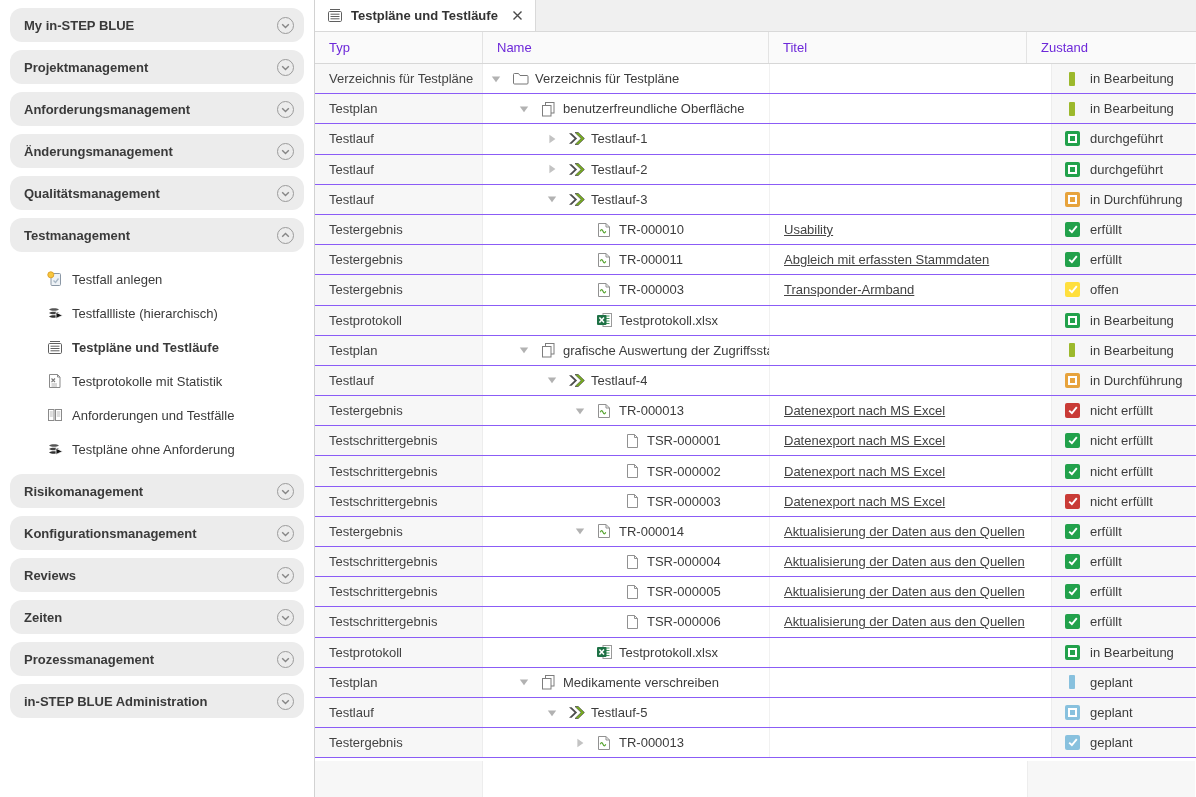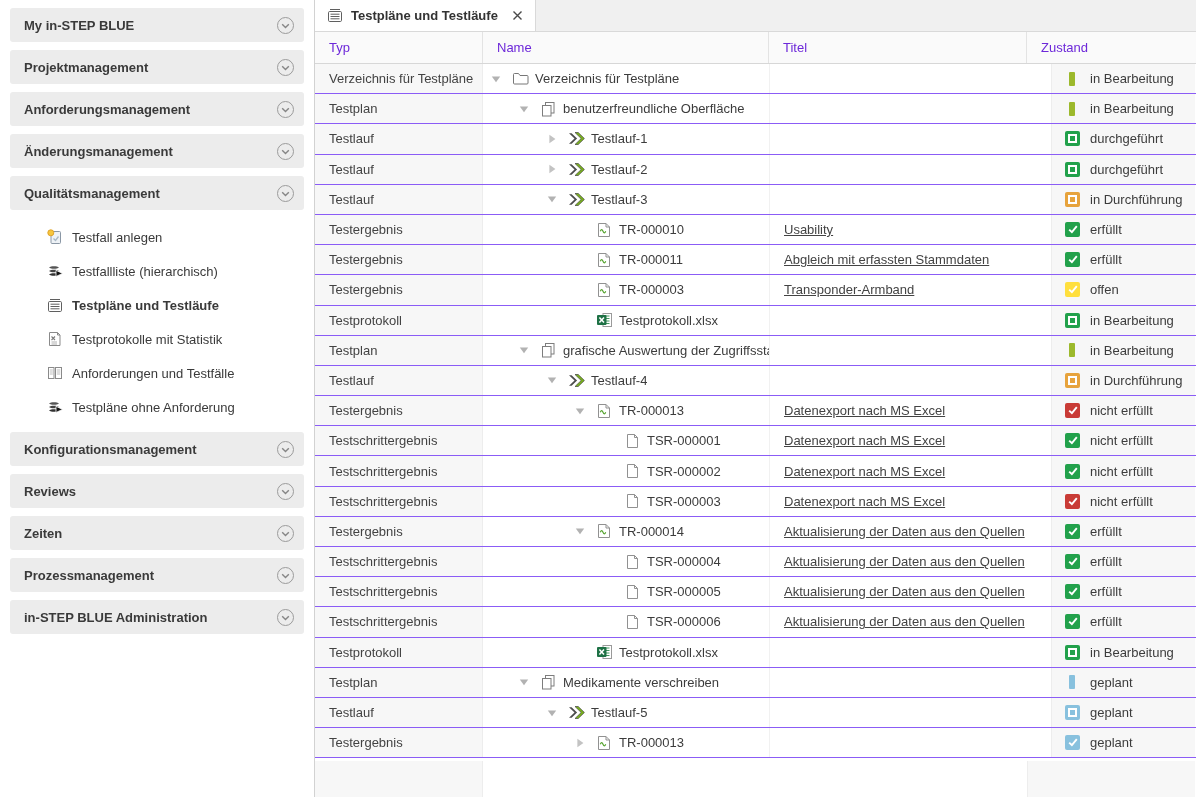--- a/index.html
+++ b/index.html
@@ -6,21 +6,21 @@
   body{
     width:1196px;height:797px;overflow:hidden;background:#fff;
     font-family:"Liberation Sans",sans-serif;font-size:13px;color:#3f3f3f;
     -webkit-font-smoothing:antialiased;
   }
   .app{display:flex;width:1196px;height:797px;}
 
   
   .sidebar{width:315px;min-width:315px;box-sizing:border-box;border-right:1px solid #d2d2d2;
     background:#fff;padding-top:8px;overflow:hidden;}
-  .side-section{height:34px;background:#ececec;border-radius:3px;margin:0 10px 8px 10px;
+  .side-section{height:34px;background:#ececec;border-radius:12px;margin:0 10px 8px 10px;
     display:flex;align-items:center;justify-content:space-between;padding:0 9px 0 14px;cursor:pointer;}
   .side-section .lbl{font-weight:700;color:#3a3a3a;white-space:nowrap;}
   .chev{display:flex;align-items:center;}
   .side-items{padding:2px 0 8px 0;background:#fff;margin-left:18px;}
   .side-item{height:34px;display:flex;align-items:center;padding-left:28px;cursor:pointer;color:#3a3a3a;}
   .side-item .iicon{width:17px;display:flex;align-items:center;justify-content:center;margin-right:9px;}
   .side-item.active .lbl{font-weight:700;}
   .side-item .lbl{white-space:nowrap;}
 
   
@@ -101,20 +101,29 @@
             <polyline points="6.2,8.2 9.5,11.4 12.8,8.2" fill="none" stroke="#858585" stroke-width="1.4"></polyline>
           </svg>
         </span>
       </div>
       <div class="side-section">
         <span class="lbl">Qualitätsmanagement</span>
         <span class="chev">
           <svg width="19" height="19" viewBox="0 0 19 19">
             <circle cx="9.5" cy="9.5" r="8" fill="none" stroke="#9b9b9b"></circle>
             <polyline points="6.2,8.2 9.5,11.4 12.8,8.2" fill="none" stroke="#858585" stroke-width="1.4"></polyline>
+          </svg>
+        </span>
+      </div>
+      <div class="side-section">
+        <span class="lbl">Testmanagement</span>
+        <span class="chev">
+          <svg width="19" height="19" viewBox="0 0 19 19">
+            <circle cx="9.5" cy="9.5" r="8" fill="none" stroke="#9b9b9b"></circle>
+            <polyline points="6.2,10.8 9.5,7.6 12.8,10.8" fill="none" stroke="#858585" stroke-width="1.4"></polyline>
           </svg>
         </span>
       </div>
       <div class="side-items">
         <div class="side-item">
           <span class="iicon">
             <svg width="16" height="16" viewBox="0 0 16 16">
               <rect x="4" y="2.5" width="9.5" height="12" rx="1" fill="#eef2f6" stroke="#8a97a5"></rect>
               <path d="M6.5 9.5 l2 2 3 -4" fill="none" stroke="#a9b8c6" stroke-width="1.3"></path>
               <circle cx="3.8" cy="3.8" r="3" fill="#f7c63d" stroke="#dfa32b"></circle>
@@ -169,20 +178,29 @@
           <span class="iicon">
             <svg width="16" height="16" viewBox="0 0 16 16">
               <path d="M2 4.5 C4 2.8 10 2.8 12 4.5 C10 6.2 4 6.2 2 4.5 Z" fill="#555"></path>
               <path d="M2 8 C4 6.3 10 6.3 12 8 C10 9.7 4 9.7 2 8 Z" fill="#434343"></path>
               <path d="M2 11.5 C4 9.8 10 9.8 12 11.5 C10 13.2 4 13.2 2 11.5 Z" fill="#323232"></path>
               <polygon points="9,7.3 15.6,10.4 9,13.5" fill="#141414" stroke="#fff" stroke-width="0.8"></polygon>
             </svg>
           </span>
           <span class="lbl">Testpläne ohne Anforderung</span>
         </div>
+      </div>
+      <div class="side-section">
+        <span class="lbl">Risikomanagement</span>
+        <span class="chev">
+          <svg width="19" height="19" viewBox="0 0 19 19">
+            <circle cx="9.5" cy="9.5" r="8" fill="none" stroke="#9b9b9b"></circle>
+            <polyline points="6.2,8.2 9.5,11.4 12.8,8.2" fill="none" stroke="#858585" stroke-width="1.4"></polyline>
+          </svg>
+        </span>
       </div>
       <div class="side-section">
         <span class="lbl">Konfigurationsmanagement</span>
         <span class="chev">
           <svg width="19" height="19" viewBox="0 0 19 19">
             <circle cx="9.5" cy="9.5" r="8" fill="none" stroke="#9b9b9b"></circle>
             <polyline points="6.2,8.2 9.5,11.4 12.8,8.2" fill="none" stroke="#858585" stroke-width="1.4"></polyline>
           </svg>
         </span>
       </div>

